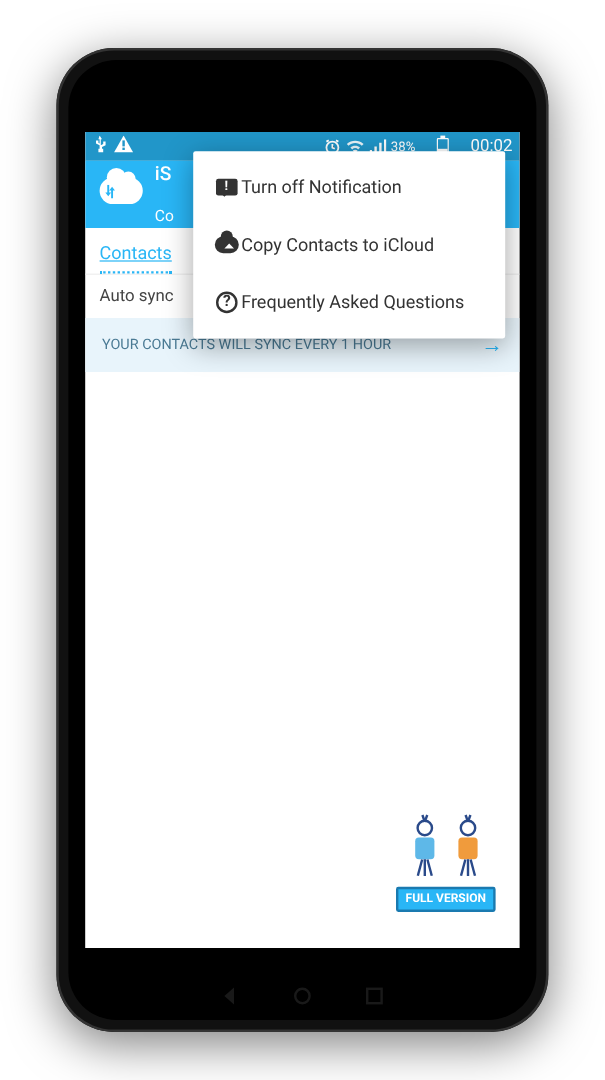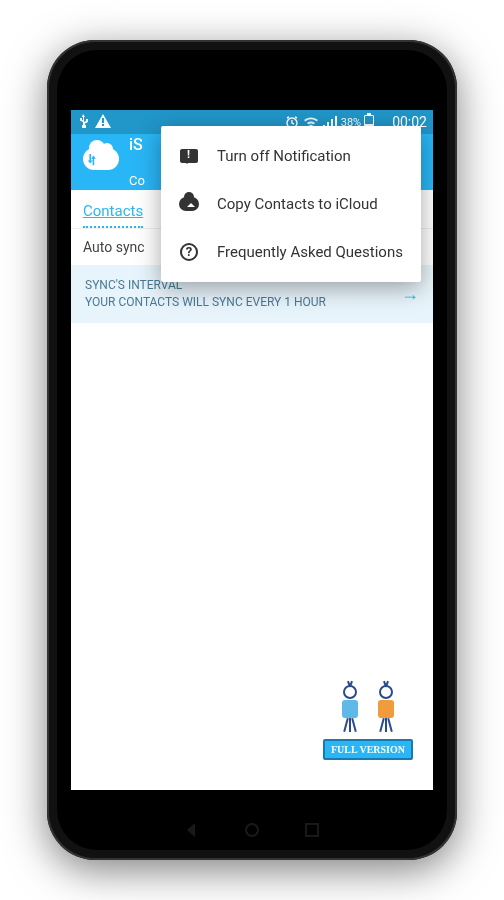--- a/index.html
+++ b/index.html
@@ -84,21 +84,21 @@
     font-size: 13px;
     padding: 0 6px;
     flex-shrink: 0;
   }
   .status-left { display: flex; gap: 6px; align-items: center; }
   .status-right { display: flex; gap: 4px; align-items: center; margin-left: auto; }
   .battery-box {
     display: inline-flex;
     align-items: center;
     font-size: 11px;
-    gap: 3px;
+    gap: 18px;
   }
   .battery-icon {
     width: 10px;
     height: 15px;
     border: 1px solid #fff;
     position: relative;
     display: inline-block;
     border-radius: 1px;
   }
   .battery-icon::before {
@@ -284,21 +284,21 @@
     width: 260px;
     background: #fff;
     box-shadow: 0 6px 24px rgba(0,0,0,0.35);
     border-radius: 2px;
     z-index: 10;
     padding: 6px 0;
   }
   .popup-item {
     display: flex;
     align-items: center;
-    gap: 18px;
+    gap: 2px;
     padding: 14px 18px;
     font-size: 15px;
     color: #333;
   }
   .popup-icon {
     width: 20px;
     height: 20px;
     display: flex;
     align-items: center;
     justify-content: center;
@@ -354,21 +354,21 @@
     width: 18px;
     height: 18px;
     border: 2px solid #333;
     border-radius: 50%;
     position: relative;
     font-size: 13px;
     font-weight: bold;
     text-align: center;
     line-height: 14px;
   }
-  .content-area { flex: 1; position: relative; font-family: Liberation Serif, serif; }
+  .content-area { flex: 1; position: relative; }
   .signal-icon svg, .wifi-icon svg, .alarm-icon svg { display: block; }
 </style>
 </head>
 <body>
 
 <div class="phone-frame">
   <div class="speaker"></div>
   <div class="camera"></div>
   <div class="phone-inner">
     <div class="screen">
@@ -428,21 +428,20 @@
       </div>
 
       <div class="tabs">
         <div class="tab">Contacts</div>
       </div>
 
       <div class="auto-sync-row">Auto sync</div>
 
       <div class="interval-card">
         <div class="interval-text">
-          <div>SYNC'S INTERVAL</div>
           <div>YOUR CONTACTS WILL SYNC EVERY 1 HOUR</div>
         </div>
         <span class="arrow-icon">→</span>
       </div>
 
       <div class="content-area">
         <div class="full-version">
           <div class="stick-figures">
             <div class="stick">
               <div class="stick-head"></div>

